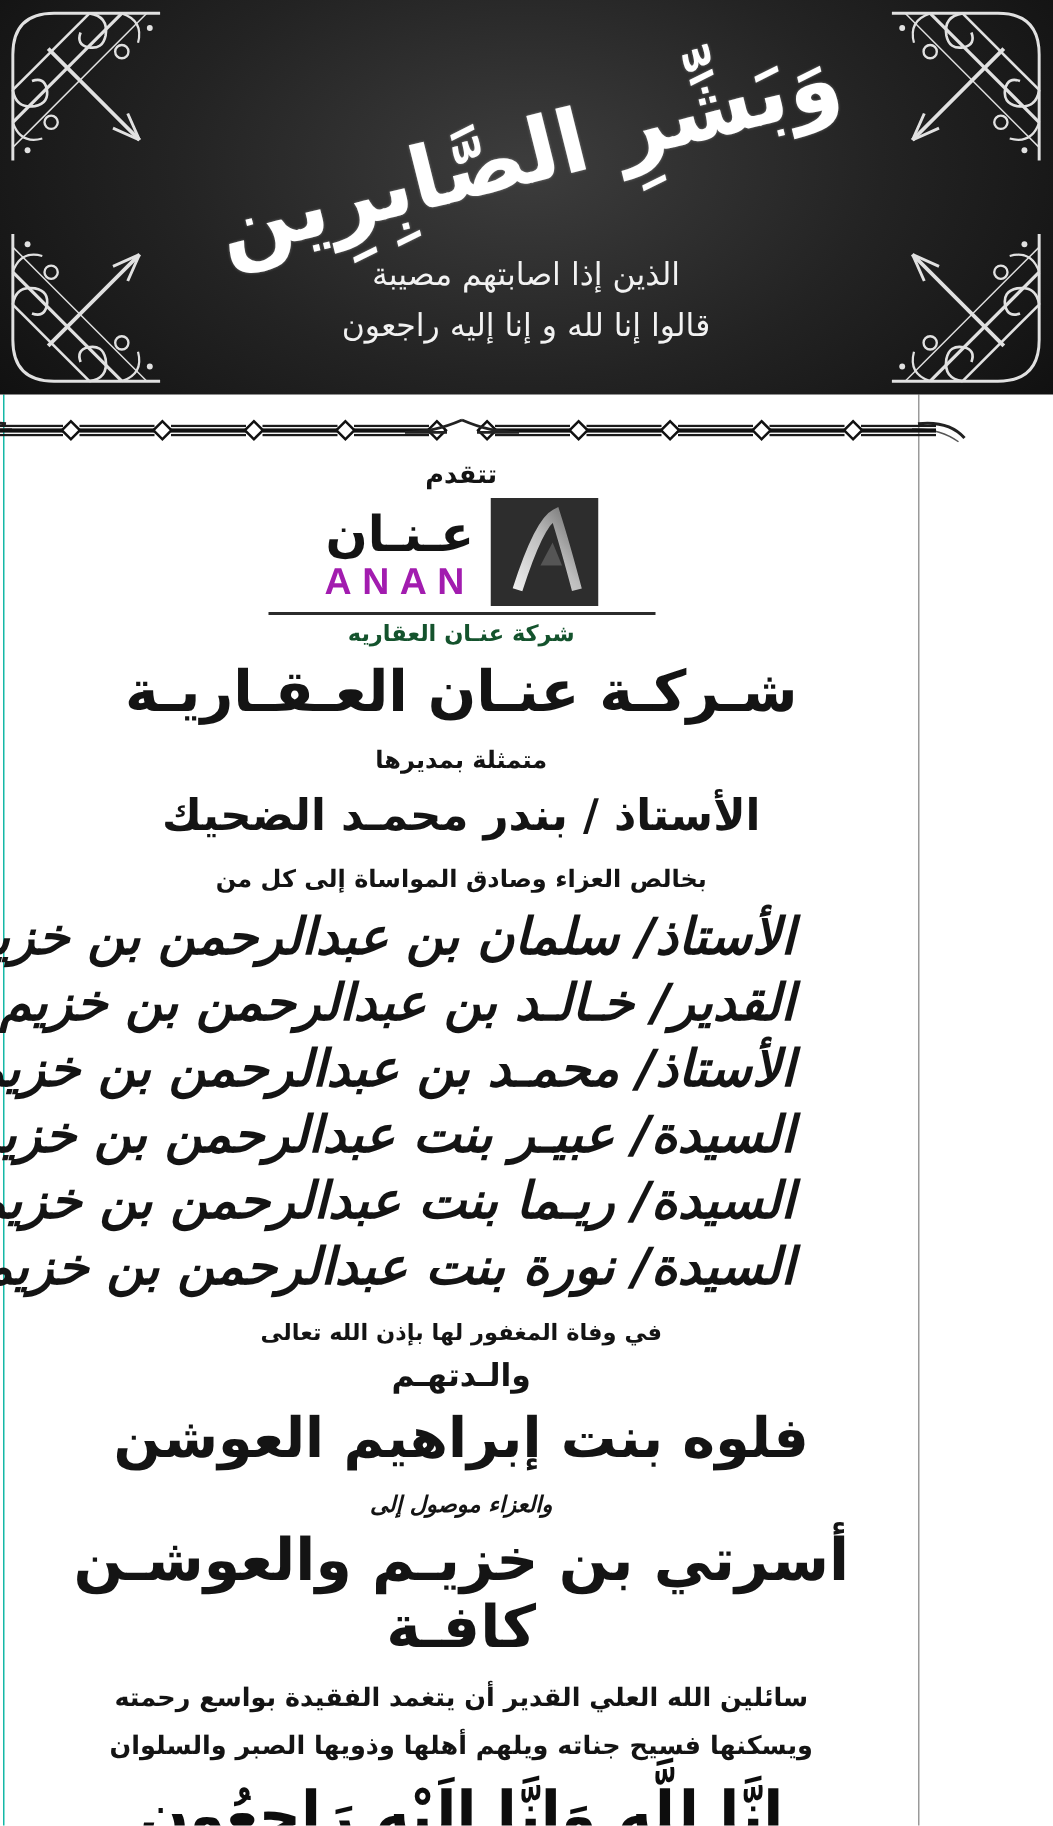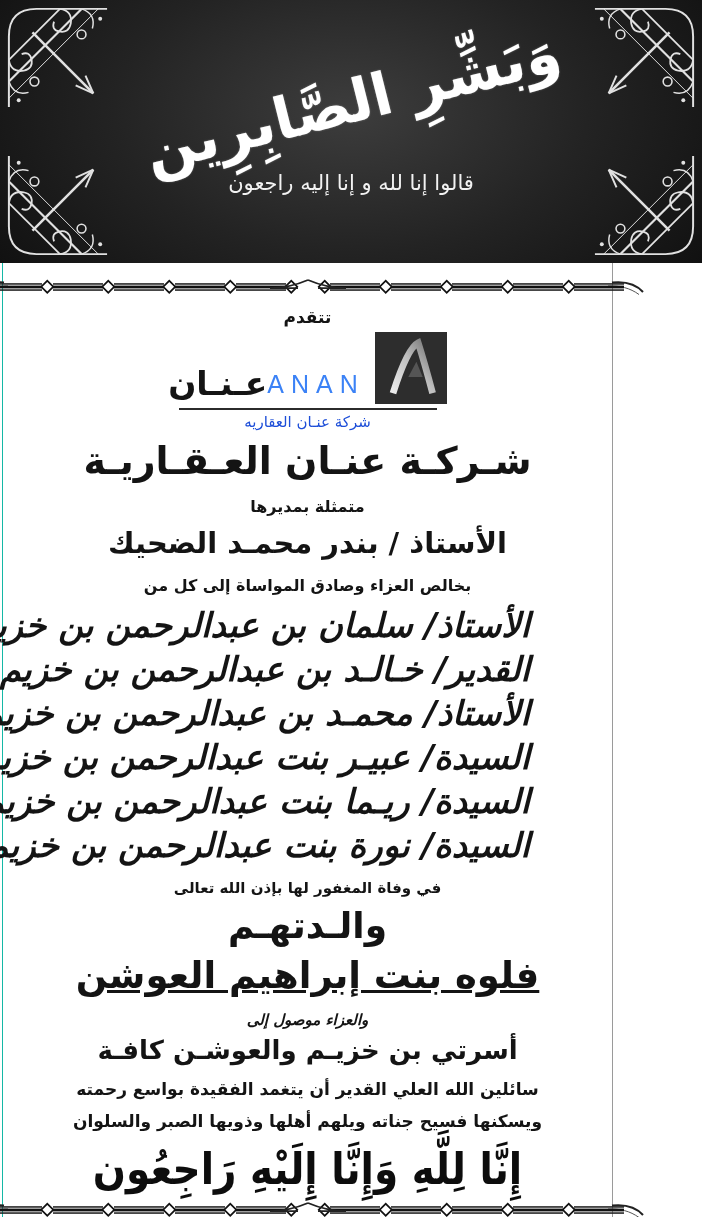--- a/index.html
+++ b/index.html
@@ -38,39 +38,39 @@
     display:flex; flex-direction:column; align-items:center;
     direction:rtl; text-align:center;
   }
   .divider { flex:0 0 auto; margin-top:13px; }
   .divider.bottom { margin-top:8px; margin-bottom:2px; }
 
   .intro-label { font-size:17px; font-weight:bold; margin-top:9px; }
 
   .logo-block { margin-top:5px; width:258px; display:flex; flex-direction:column; align-items:center; }
   .logo-row { display:flex; direction:ltr; align-items:flex-end; gap:10px; }
-  .logo-texts { display:flex; align-items:center; padding-bottom:2px; }
+  .logo-texts { display:flex; flex-direction:column; align-items:center; padding-bottom:2px; }
   .logo-ar { font-size:33px; font-weight:bold; letter-spacing:2px; line-height:36px; }
-  .logo-en { font-size:25px; font-weight:normal; letter-spacing:7px; line-height:28px; color:#3b82f6; font-family:"Liberation Sans", sans-serif; }
+  .logo-en { font-size:25px; font-weight:bold; letter-spacing:7px; line-height:28px; color:#a21caf; font-family:"Liberation Sans", sans-serif; }
   .logo-rule { width:100%; border-top:2px solid #2b2b2b; margin-top:4px; }
-  .logo-tagline { font-size:15px; font-weight:normal; margin-top:3px; color:#1d4ed8; }
+  .logo-tagline { font-size:15px; font-weight:bold; margin-top:3px; color:#14532d; }
 
   .company-name   { font-size:38px; font-weight:bold; margin-top:8px; letter-spacing:1px; }
   .small-bold     { font-size:16px; font-weight:bold; margin-top:14px; }
   .director-name  { font-size:29px; font-weight:bold; margin-top:10px; }
   .condolence-line{ font-size:16px; font-weight:bold; margin-top:16px; }
 
   .names { margin-top:8px; width:445px; text-align:right; }
   .name-row { font-size:34px; font-weight:bold; line-height:44px; white-space:nowrap;font-style:italic; }
 
   .death-line     { font-size:15px; font-weight:bold; margin-top:12px; }
-  .relation-label { font-size:36px; font-weight:bold; margin-top:8px; letter-spacing:2px; }
-  .deceased-name  { font-size:37px; font-weight:bold; margin-top:8px;text-decoration:underline; }
+  .relation-label { font-size:21px; font-weight:bold; margin-top:8px; letter-spacing:2px; }
+  .deceased-name  { font-size:37px; font-weight:bold; margin-top:8px; }
   .extended-label { font-size:15px; font-weight:bold; margin-top:14px;font-style:italic; }
-  .families-line  { font-size:26px; font-weight:bold; margin-top:6px; }
+  .families-line  { font-size:39px; font-weight:bold; margin-top:6px; }
   .prayer-line    { font-size:17px; font-weight:bold; margin-top:13px; line-height:22px; }
 
   .closing-calligraphy {
     margin-top:14px; font-size:39px; font-weight:bold; letter-spacing:-1px;
     transform:scaleY(1.12); color:#0d0d0d;
   }
 
   
   .footer-bar {
     flex:0 0 auto; height:21px; width:702px;
@@ -130,20 +130,21 @@
         <use href="#corner-def"></use>
       </svg>
     <svg class="corner bl" viewBox="0 0 110 110">
         <use href="#corner-def"></use>
       </svg>
     <svg class="corner br" viewBox="0 0 110 110">
         <use href="#corner-def"></use>
       </svg>
 
     <div class="calligraphy-main">وَبَشِّرِ الصَّابِرِين</div>
+    <div class="header-caption">الذين إذا اصابتهم مصيبة</div>
     <div class="header-caption">قالوا إنا لله و إنا إليه راجعون</div>
   </header>
 
   <main class="body-frame">
 
     <svg class="divider top" width="676" height="22" viewBox="0 0 676 22">
       <use href="#divider-half-def"></use>
       <use href="#divider-half-def" transform="translate(676,0) scale(-1,1)"></use>
     </svg>
 

